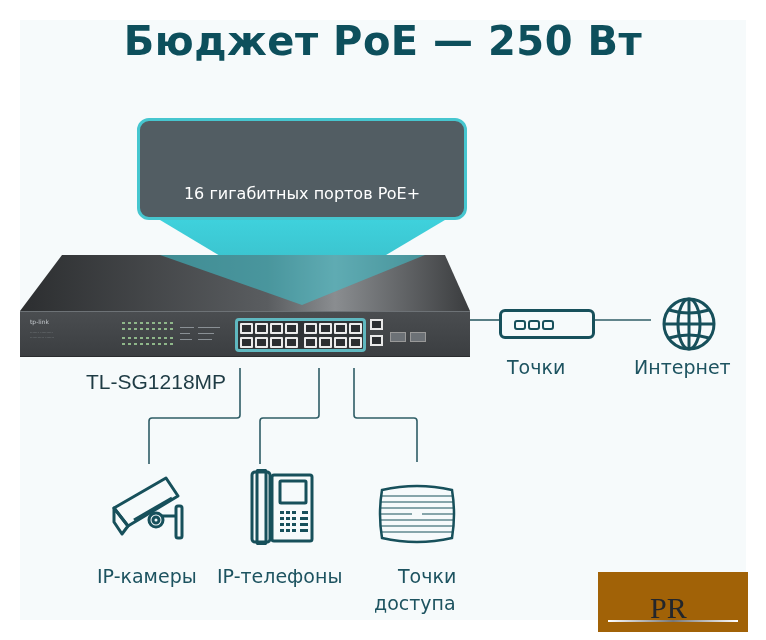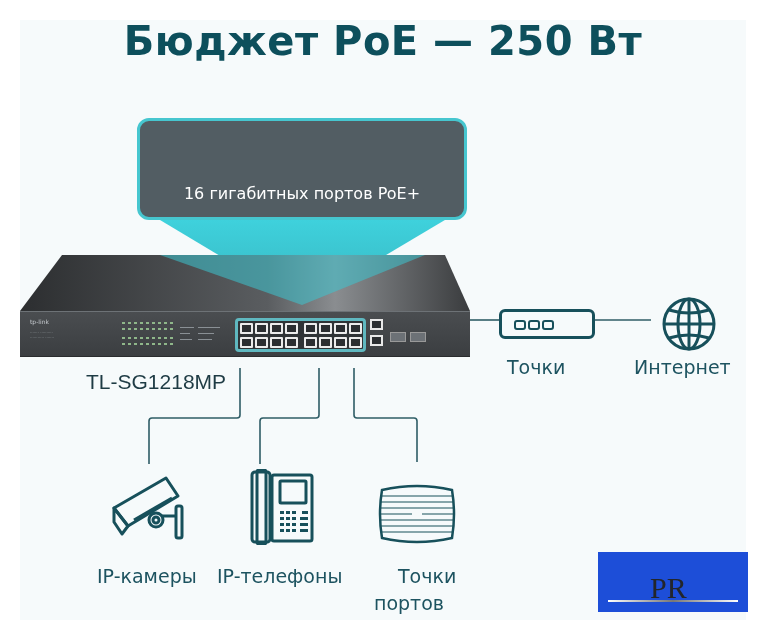--- a/index.html
+++ b/index.html
@@ -72,21 +72,21 @@
     }
     .router .dot {
       position: absolute; top: 8px; width: 8px; height: 6px; border: 2px solid #17505b; border-radius: 3px;
     }
     .label {
       position: absolute; color: #1d5360; font-size: 19px; white-space: nowrap; text-align: center;
     }
     .globe { position: absolute; left: 661px; top: 296px; }
 
     .icon { position: absolute; }
-    .watermark { position: absolute; left: 598px; top: 552px; width: 150px; height: 60px; background: #1d4ed8; }
+    .watermark { position: absolute; left: 598px; top: 572px; width: 150px; height: 60px; background: #a16207; }
   </style>
 </head>
 <body>
 
 <div class="canvas"></div>
 
 <div class="title">Бюджет PoE — 250 Вт</div>
 
 <svg class="funnel" width="766" height="640">
   <defs>
@@ -270,21 +270,21 @@
     <line x1="5" y1="18" x2="77" y2="18"></line>
     <line x1="5" y1="24" x2="77" y2="24"></line>
     <line x1="4" y1="30" x2="78" y2="30"></line>
     <line x1="5" y1="36" x2="77" y2="36"></line>
     <line x1="5" y1="42" x2="77" y2="42"></line>
     <line x1="6" y1="48" x2="76" y2="48"></line>
   </g>
   <rect x="36" y="28" width="10" height="3" fill="#f6fafb"></rect>
 </svg>
 <div class="label" style="left:398px;top:565px">Точки</div>
-<div class="label" style="left:374px;top:592px">портов</div>
+<div class="label" style="left:374px;top:592px">доступа</div>
 
 <div class="watermark">
   <svg width="150" height="60" viewBox="0 0 150 60">
     <defs>
       <linearGradient id="wl" x1="0" y1="0" x2="1" y2="0">
         <stop offset="0" stop-color="#ffffff"></stop>
         <stop offset="0.5" stop-color="#777"></stop>
         <stop offset="1" stop-color="#ffffff"></stop>
       </linearGradient>
     </defs>

